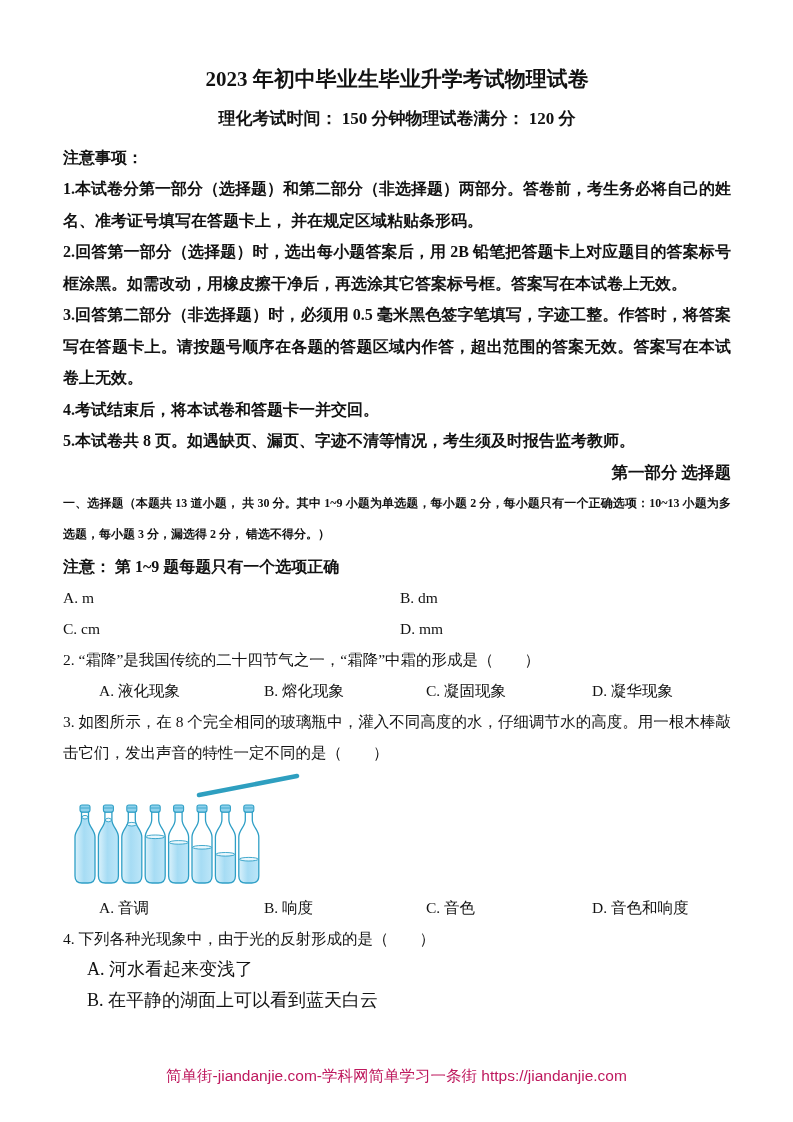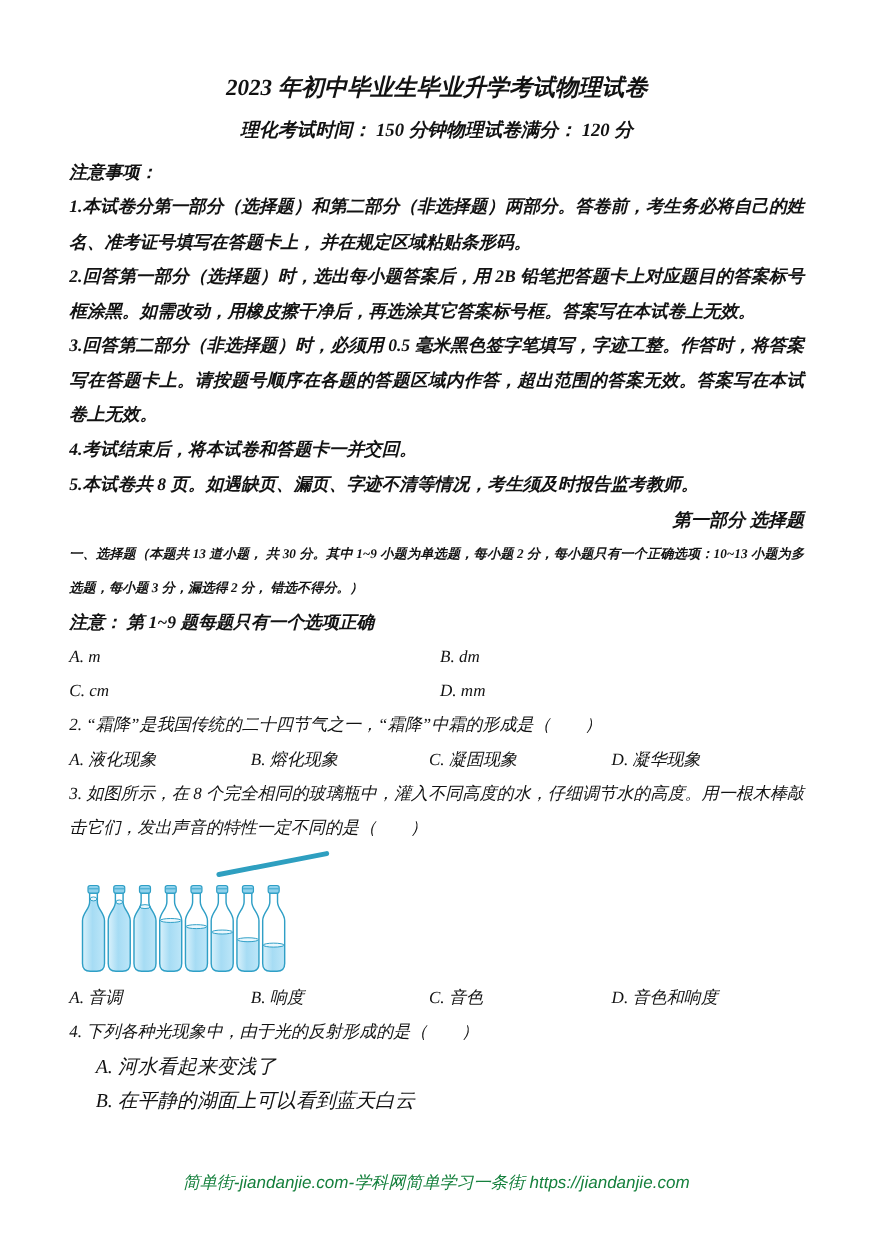--- a/index.html
+++ b/index.html
@@ -1,33 +1,33 @@
 <!DOCTYPE html>
 <html><head>
 <meta charset="utf-8">
 <style>
   html,body{margin:0;padding:0;background:#ffffff;}
   body{width:793px;height:1122px;overflow:hidden;
        font-family:"Liberation Serif","DejaVu Serif",serif;color:#121212;}
-  .page{position:relative;width:793px;height:822px;background:#fff;font-style:italic;}
+  .page{position:relative;width:793px;height:822px;background:#fff;}
   .content{position:absolute;left:63px;top:64px;width:668px;}
   .title{font-size:21px;font-weight:bold;text-align:center;line-height:30px;margin:0 0 10px 0;}
   .subtitle{font-size:17px;font-weight:bold;text-align:center;line-height:24px;margin:13px 0 11px 0;}
   .notice-heading{font-size:16px;font-weight:bold;line-height:31px;}
   .notice-item{font-size:16px;font-weight:bold;line-height:31.5px;text-align:justify;}
   .part-heading{font-size:16.5px;font-weight:bold;text-align:right;line-height:31px;}
   .part-desc{font-size:12px;font-weight:bold;line-height:31.5px;text-align:justify;}
   .part-note{font-size:16px;font-weight:bold;line-height:31px;}
   .q-text{font-size:15.5px;line-height:31px;text-align:justify;}
   .opts-grid2{display:grid;grid-template-columns:337px 1fr;font-size:15.5px;line-height:31px;}
-  .opts-grid4{display:grid;grid-template-columns:165px 162px 166px 1fr;font-size:15.5px;line-height:31px;}
+  .opts-grid4{display:grid;grid-template-columns:165px 162px 166px 1fr;font-size:15.5px;line-height:31px;margin-left:36px;}
   .opt-stack{font-size:18px;line-height:31.5px;margin-left:24px;}
   .figure-wrap{height:120px;margin:2px 0 2px 4px;}
   .footer{position:absolute;left:0;width:793px;top:1064px;text-align:center;
-          color:#15803d;font-size:15.5px;line-height:24px;
+          color:#be185d;font-size:15.5px;line-height:24px;
           font-family:"Liberation Sans","DejaVu Sans",sans-serif;}
 </style>
 </head>
 <body>
 
 <div class="page">
   <div class="content">
 
     <h1 class="title">2023 年初中毕业生毕业升学考试物理试卷</h1>
     <div class="subtitle">理化考试时间： 150 分钟物理试卷满分： 120 分</div>

